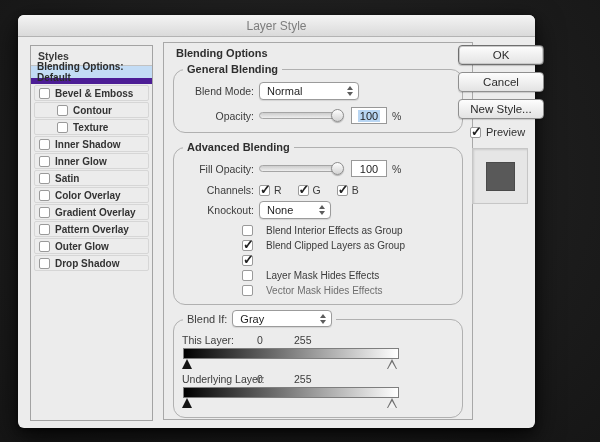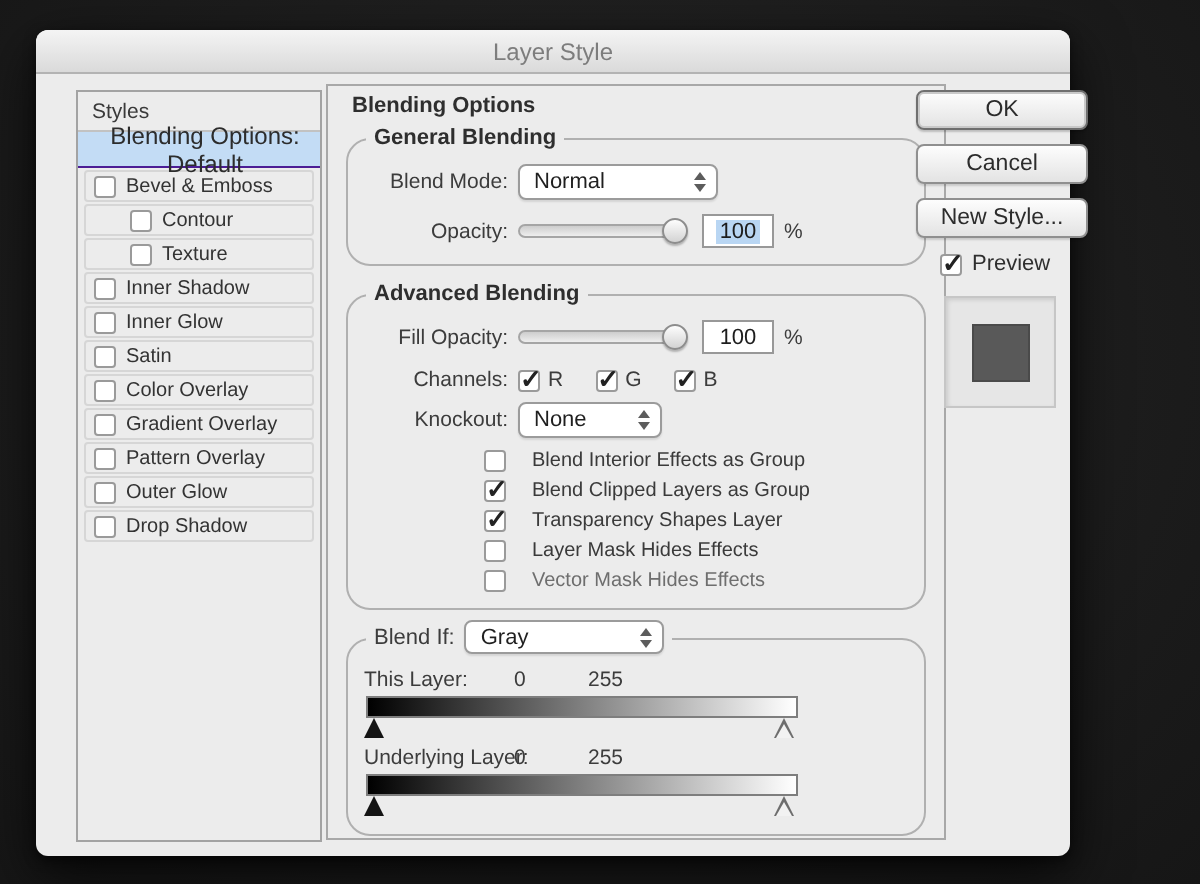--- a/index.html
+++ b/index.html
@@ -21,32 +21,31 @@
   .titlebar {
     height:22px; border-radius:6px 6px 0 0;
     background:linear-gradient(#f4f4f4,#dadada);
     border-bottom:1px solid #b3b3b3;
     display:flex; align-items:center; justify-content:center;
   }
   .titlebar .title { font-size:12px; color:#7d7d7d; }
 
   
   .sidebar {
-    position:absolute; left:20px; top:30px; width:123px; height:376px;
-    border:1px solid #a3a3a3; background:#ececec; overflow:hidden;
+    position:absolute; left:12px; top:30px; width:123px; height:376px;
+    border:1px solid #a3a3a3; background:#ececec; overflow:hidden;font-weight:bold;
   }
   .s-header {
     height:20px; display:flex; align-items:center; padding-left:7px;
     font-size:10.5px; color:#3a3a3a; border-bottom:1px solid #c2c2c2;
   }
   .s-selected {
     height:18px; display:flex; align-items:center; padding-left:6px;
-    font-size:12px; color:#2c2c2c; background:#c3dcf5;
-    border-bottom:1px solid #4c1d95;
-    text-align:center;
+    font-size:10px; color:#2c2c2c; background:#c3dcf5;
+    border-bottom:6px solid #4c1d95;
   }
   .s-item {
     display:flex; align-items:center; height:16px; margin:1px 3px;
     border:1px solid #d6d6d6; border-radius:2px; padding-left:4px;
     font-size:10px; color:#333; background:transparent;
   }
   .s-item.indent { padding-left:22px; }
   .s-item .s-label { margin-left:5px; white-space:nowrap; }
 
   
@@ -277,21 +276,20 @@
         <div class="opt">
           <span class="cb"></span>
           <span class="o-label">Blend Interior Effects as Group</span>
         </div>
         <div class="opt">
           <span class="cb checked"></span>
           <span class="o-label">Blend Clipped Layers as Group</span>
         </div>
         <div class="opt">
           <span class="cb checked"></span>
-          <span class="o-label">Transparency Shapes Layer</span>
         </div>
         <div class="opt">
           <span class="cb"></span>
           <span class="o-label">Layer Mask Hides Effects</span>
         </div>
         <div class="opt">
           <span class="cb"></span>
           <span class="o-label" style="color:#6e6e6e;">Vector Mask Hides Effects</span>
         </div>
       </div>

